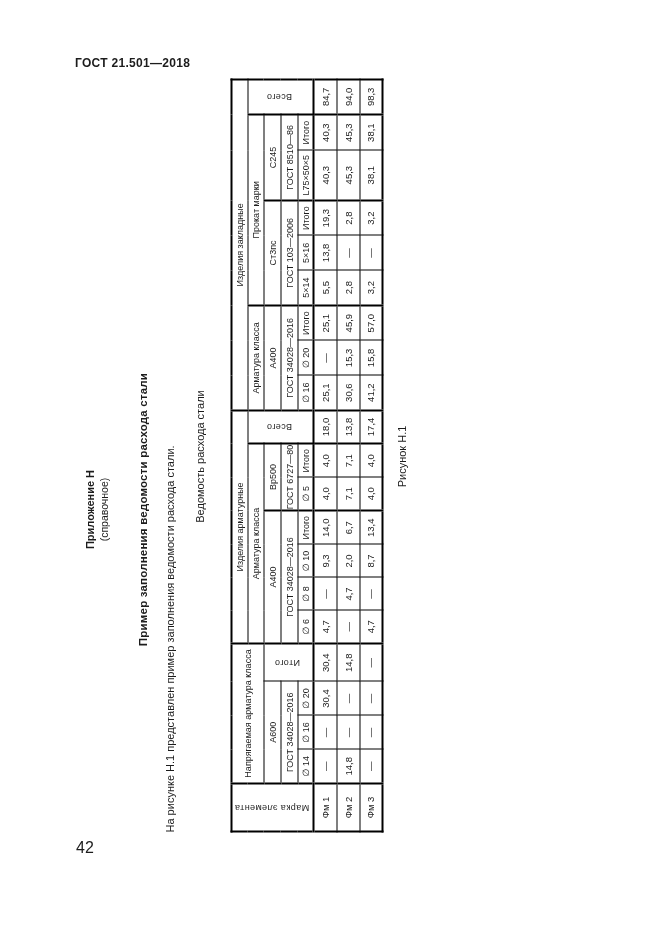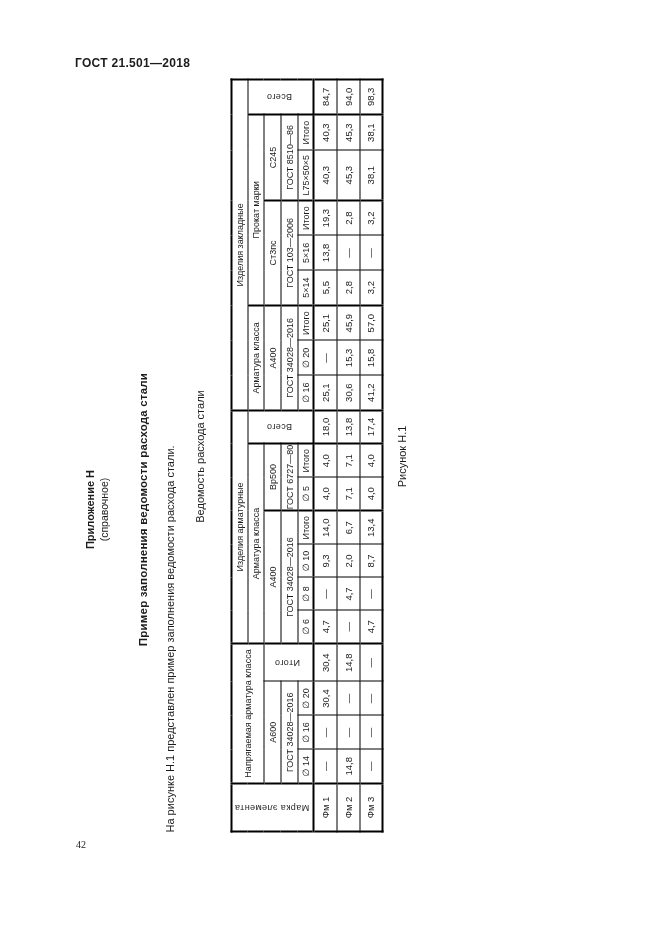--- a/index.html
+++ b/index.html
@@ -5,21 +5,21 @@
   html,body { margin:0; padding:0; background:#e8e8e8; }
   .page {
     position:relative; width:661px; height:935px; margin:0 auto;
     background:#ffffff; overflow:hidden;
     font-family:"Liberation Sans", sans-serif; color:#1c1c1c;
   }
   .doc-header {
     position:absolute; left:75px; top:56px;
     font-size:12px; font-weight:bold; letter-spacing:.3px;
   }
-  .page-number { position:absolute; left:76px; top:839px; font-size:10px;font-family:Liberation Serif, serif; }
+  .page-number { position:absolute; left:76px; top:839px; font-size:16px; }
 
   
   .rot-wrap {
     position:absolute; left:-148px; top:282px; width:795px; height:340px;
     transform:rotate(-90deg);
   }
   .text-col { width:680px; text-align:center; }
   .app-title   { margin-top:4px;  font-size:11px; font-weight:bold; line-height:13px; }
   .app-subtitle{ margin-top:1px;  font-size:10.5px; line-height:13px; }
   .app-heading { margin-top:25px; font-size:11.5px; font-weight:bold; line-height:14px; letter-spacing:.2px; }

